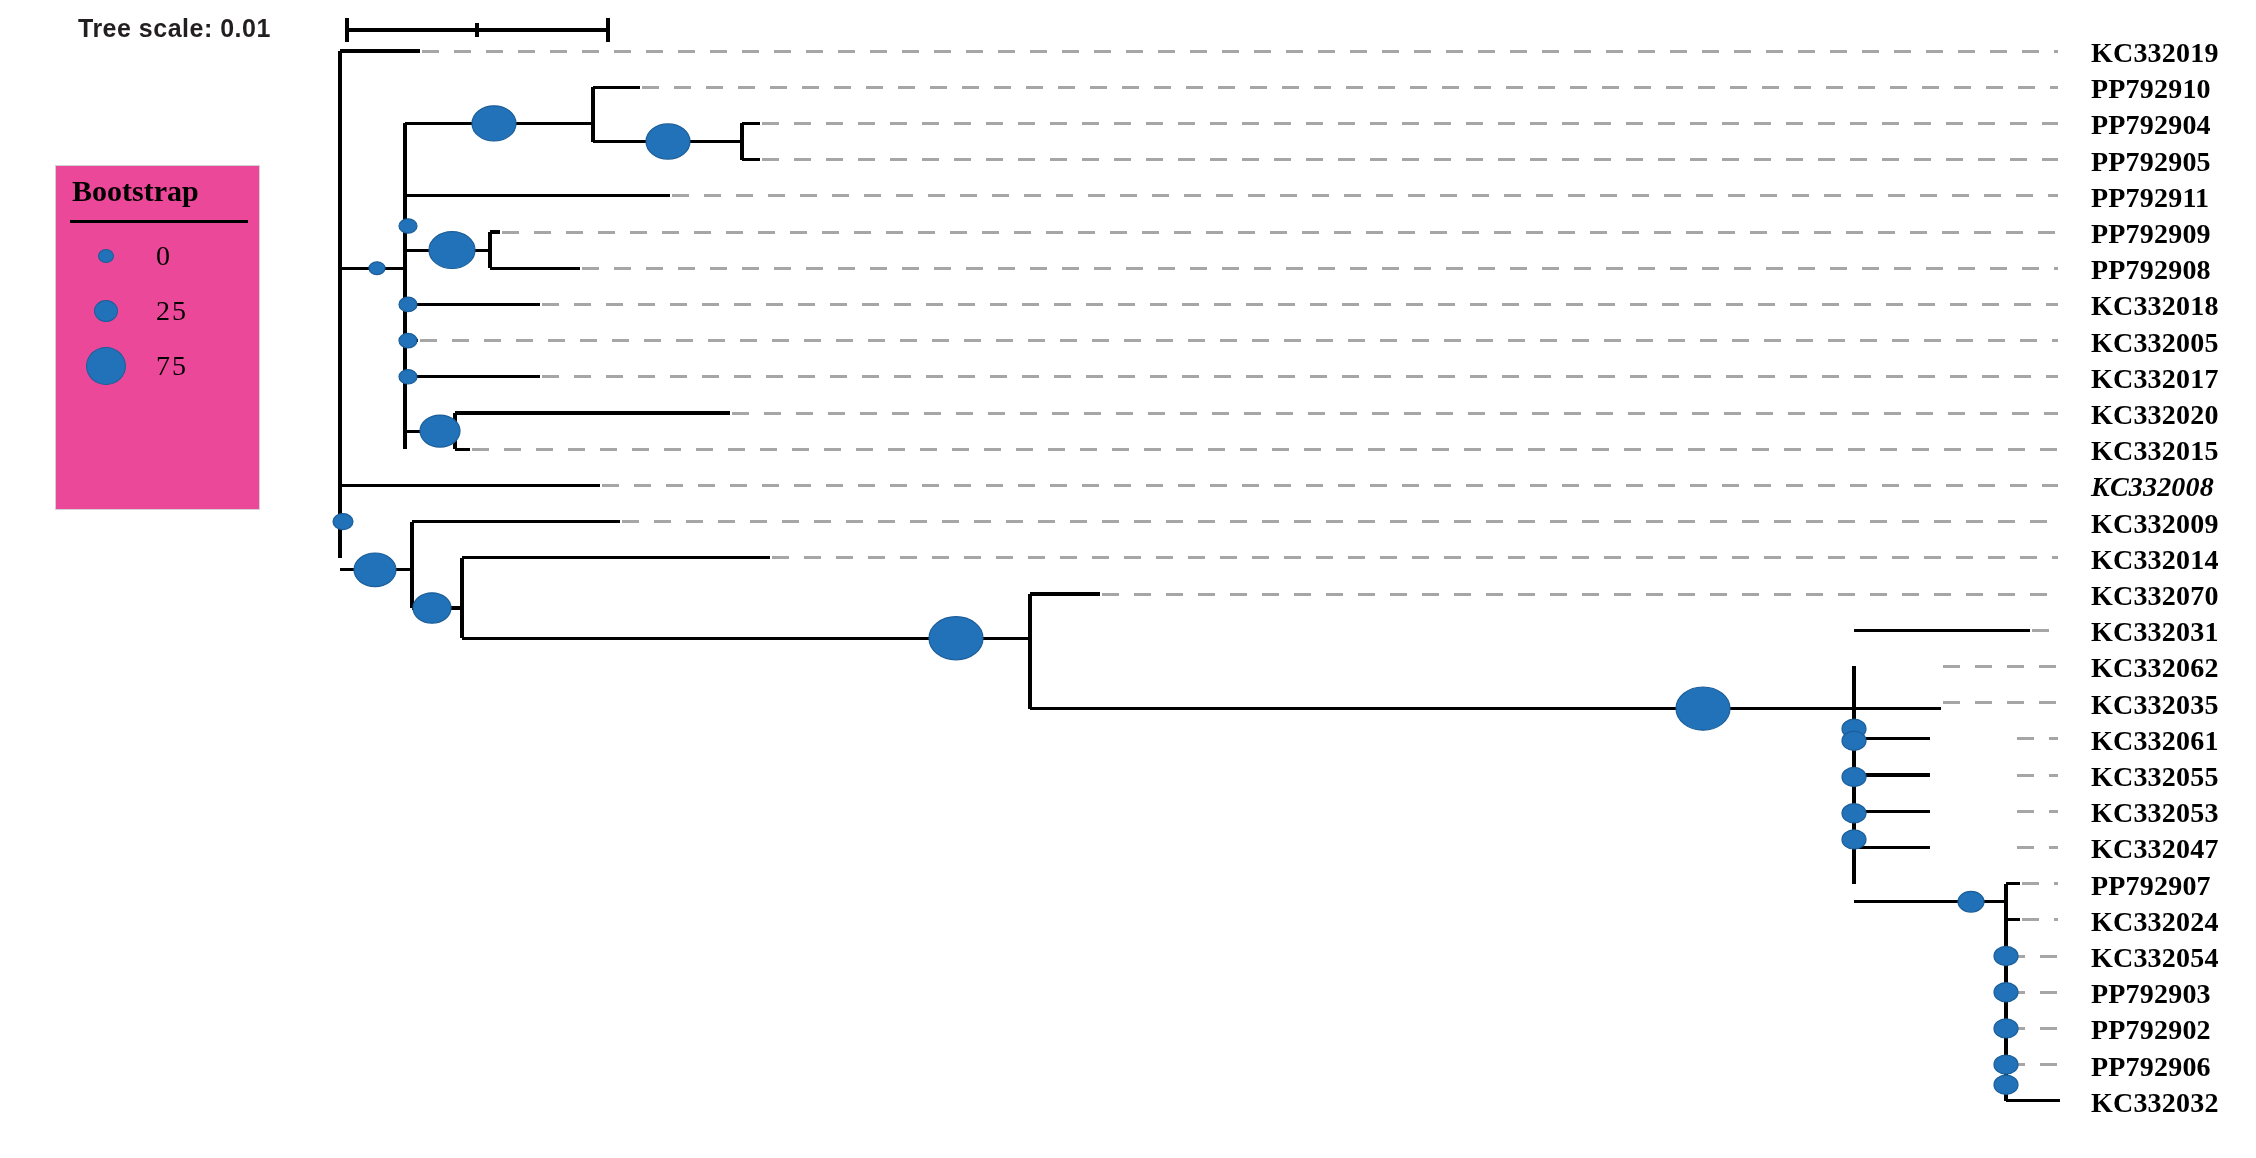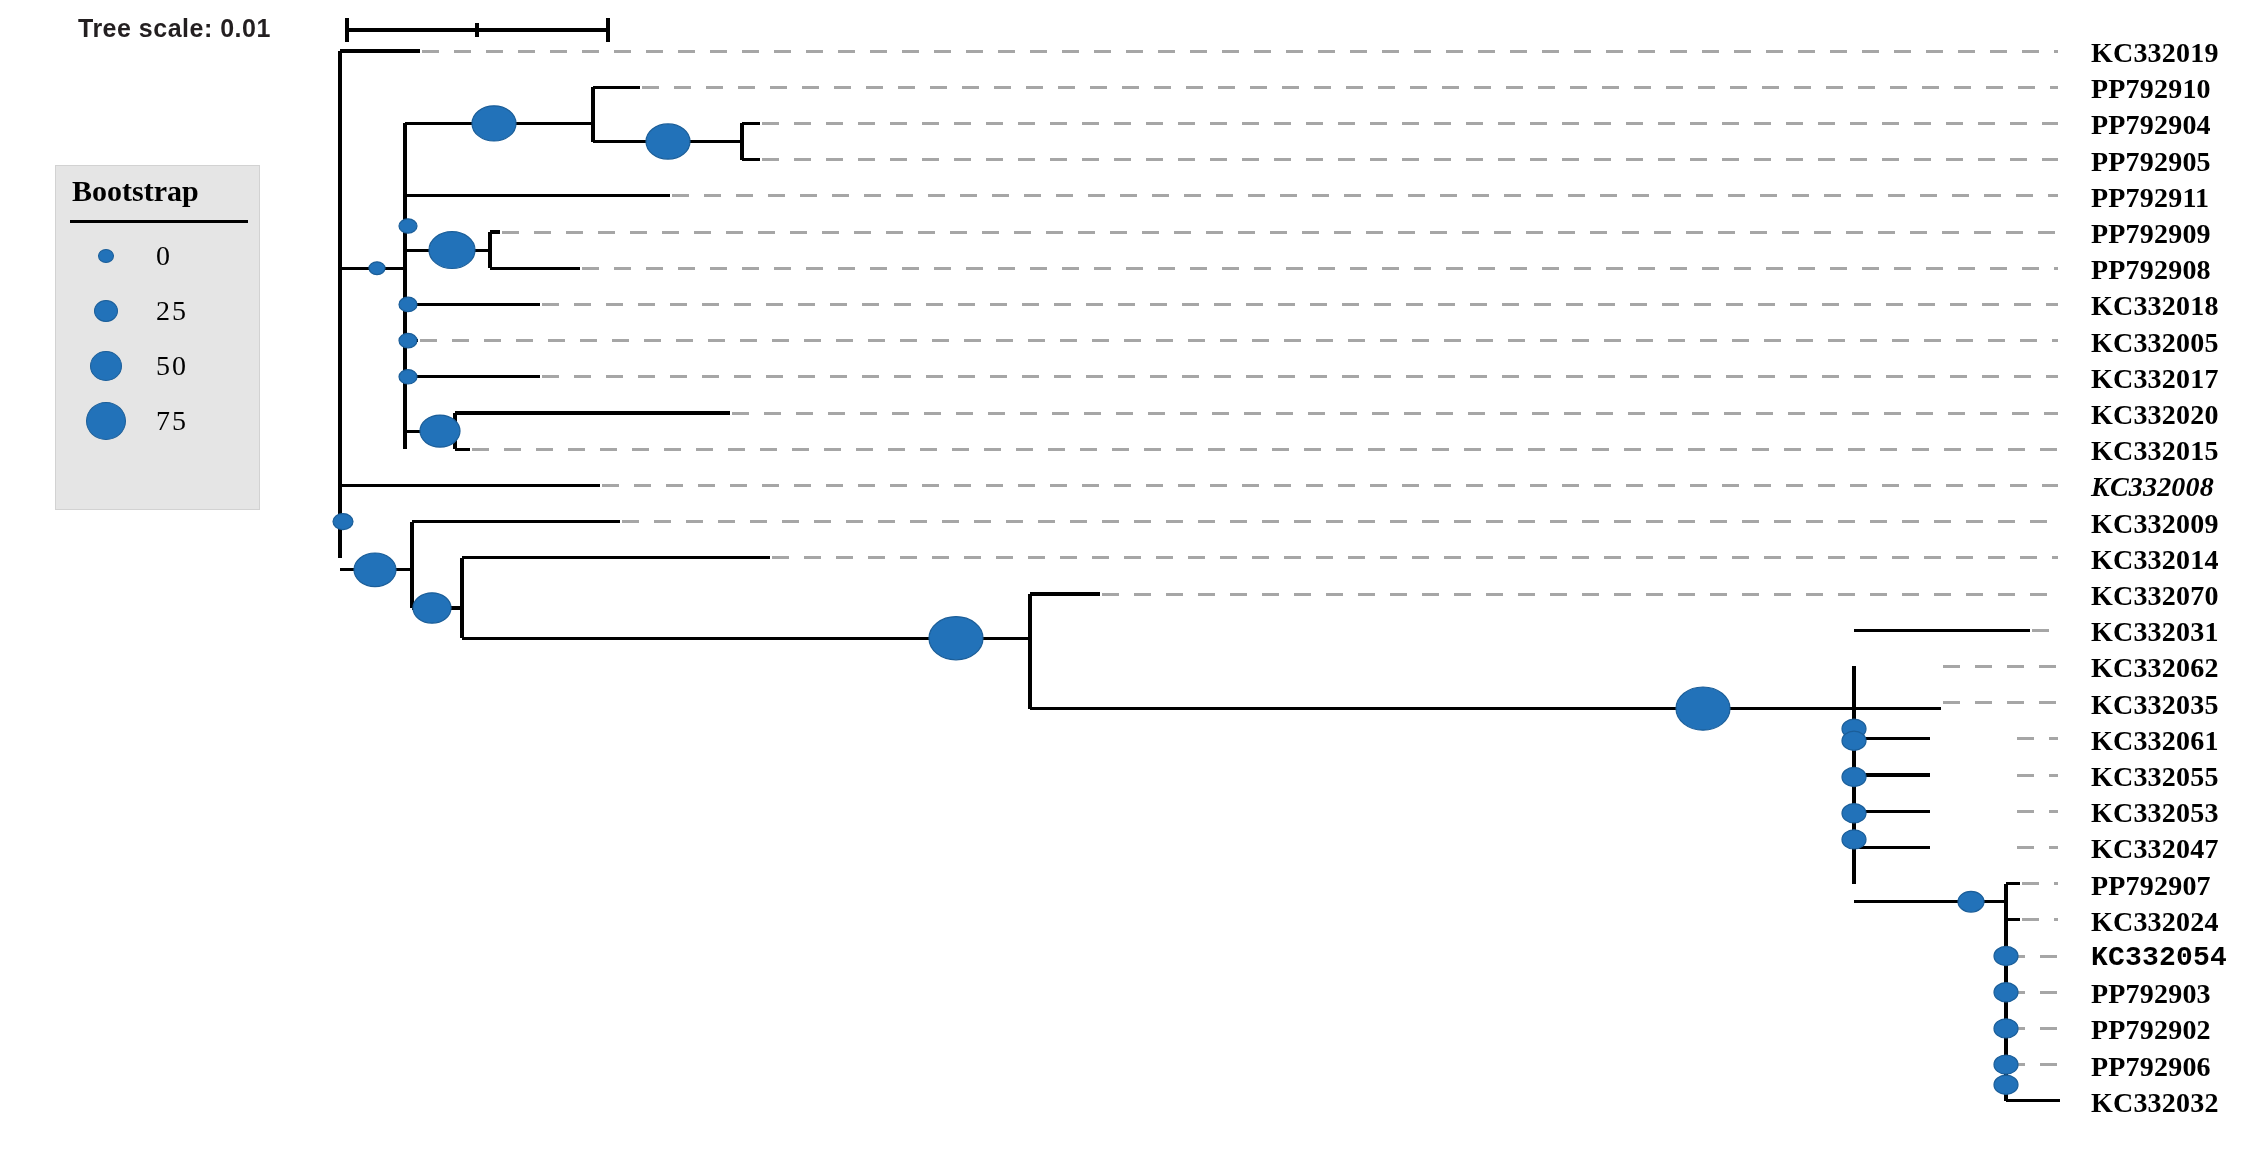--- a/index.html
+++ b/index.html
@@ -35,21 +35,21 @@
     color: #231f20;
     letter-spacing: 0.5px;
     white-space: nowrap;
   }
   .legend-box {
     position: absolute;
     left: 55px;
     top: 165px;
     width: 205px;
     height: 345px;
-    background: #e5e5e5;
+    background: #ec4899;
     border: 1px solid #d2d2d2;
     box-sizing: border-box;
   }
   .legend-title {
     position: absolute;
     left: 16px;
     top: 8px;
     font-family: "Liberation Serif", serif;
     font-weight: bold;
     font-size: 30px;
@@ -117,24 +117,20 @@
     <div class="legend-title">Bootstrap</div>
     <div class="legend-rule"></div>
     <div class="legend-rows" id="legend-rows">
         <div class="legend-row">
           <div class="legend-dot" style="width: 16px; height: 14px; background: rgb(34, 114, 185);"></div>
           <div class="legend-value">0</div>
         </div>
         <div class="legend-row">
           <div class="legend-dot" style="width: 24px; height: 22px; background: rgb(34, 114, 185);"></div>
           <div class="legend-value">25</div>
-        </div>
-        <div class="legend-row">
-          <div class="legend-dot" style="width: 32px; height: 30px; background: rgb(34, 114, 185);"></div>
-          <div class="legend-value">50</div>
         </div>
         <div class="legend-row">
           <div class="legend-dot" style="width: 40px; height: 38px; background: rgb(34, 114, 185);"></div>
           <div class="legend-value">75</div>
         </div>
       </div>
   </div>
 
   <svg id="tree-svg" viewBox="0 0 2256 1158">
     <g id="dashed-layer">
@@ -276,19 +272,19 @@
       <div class="taxon-label" style="left: 2068px; top: 580px;">KC332070</div>
       <div class="taxon-label" style="left: 2068px; top: 616.2px;">KC332031</div>
       <div class="taxon-label" style="left: 2068px; top: 652.4px;">KC332062</div>
       <div class="taxon-label" style="left: 2068px; top: 688.6px;">KC332035</div>
       <div class="taxon-label" style="left: 2068px; top: 724.8px;">KC332061</div>
       <div class="taxon-label" style="left: 2068px; top: 761px;">KC332055</div>
       <div class="taxon-label" style="left: 2068px; top: 797.2px;">KC332053</div>
       <div class="taxon-label" style="left: 2068px; top: 833.4px;">KC332047</div>
       <div class="taxon-label" style="left: 2068px; top: 869.6px;">PP792907</div>
       <div class="taxon-label" style="left: 2068px; top: 905.8px;">KC332024</div>
-      <div class="taxon-label" style="left: 2068px; top: 942px; font-family: Liberation Mono, monospace;">KC332054</div>
+      <div class="taxon-label" style="left: 2068px; top: 942px;">KC332054</div>
       <div class="taxon-label" style="left: 2068px; top: 978.2px;">PP792903</div>
       <div class="taxon-label" style="left: 2068px; top: 1014.4px;">PP792902</div>
       <div class="taxon-label" style="left: 2068px; top: 1050.6px;">PP792906</div>
       <div class="taxon-label" style="left: 2068px; top: 1086.8px;">KC332032</div>
     </div>
 </div>
 
 </body></html>

